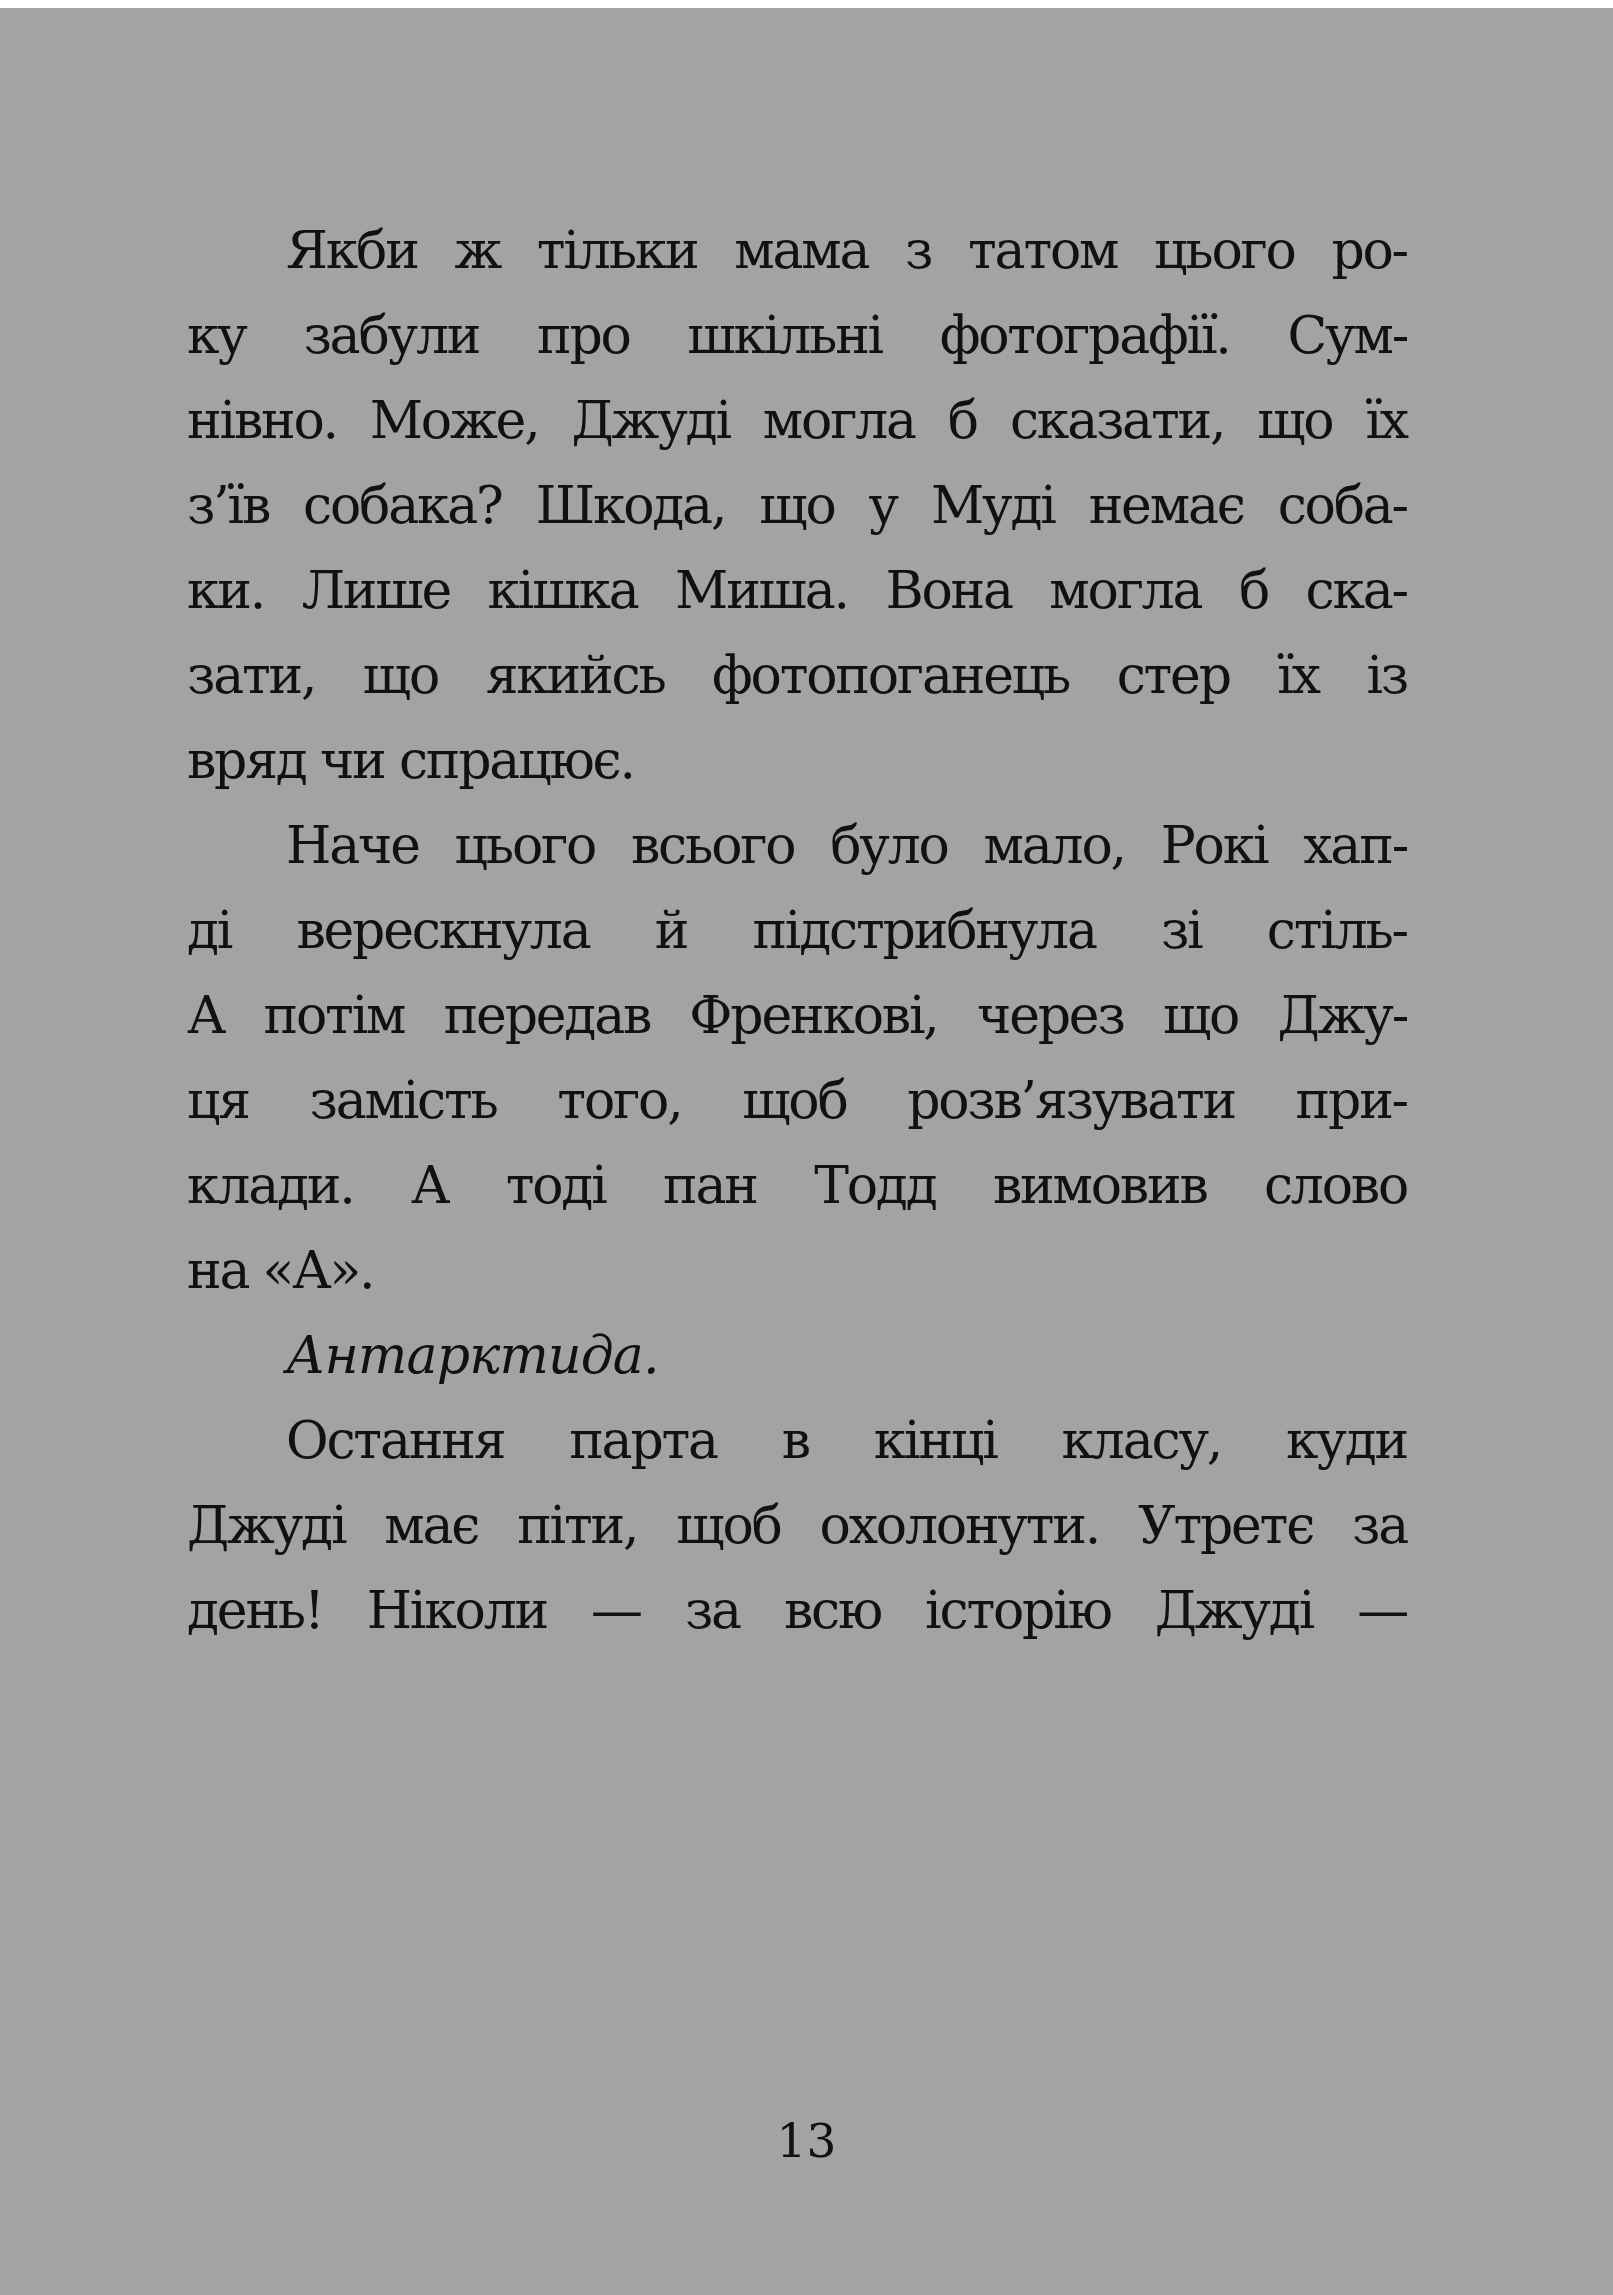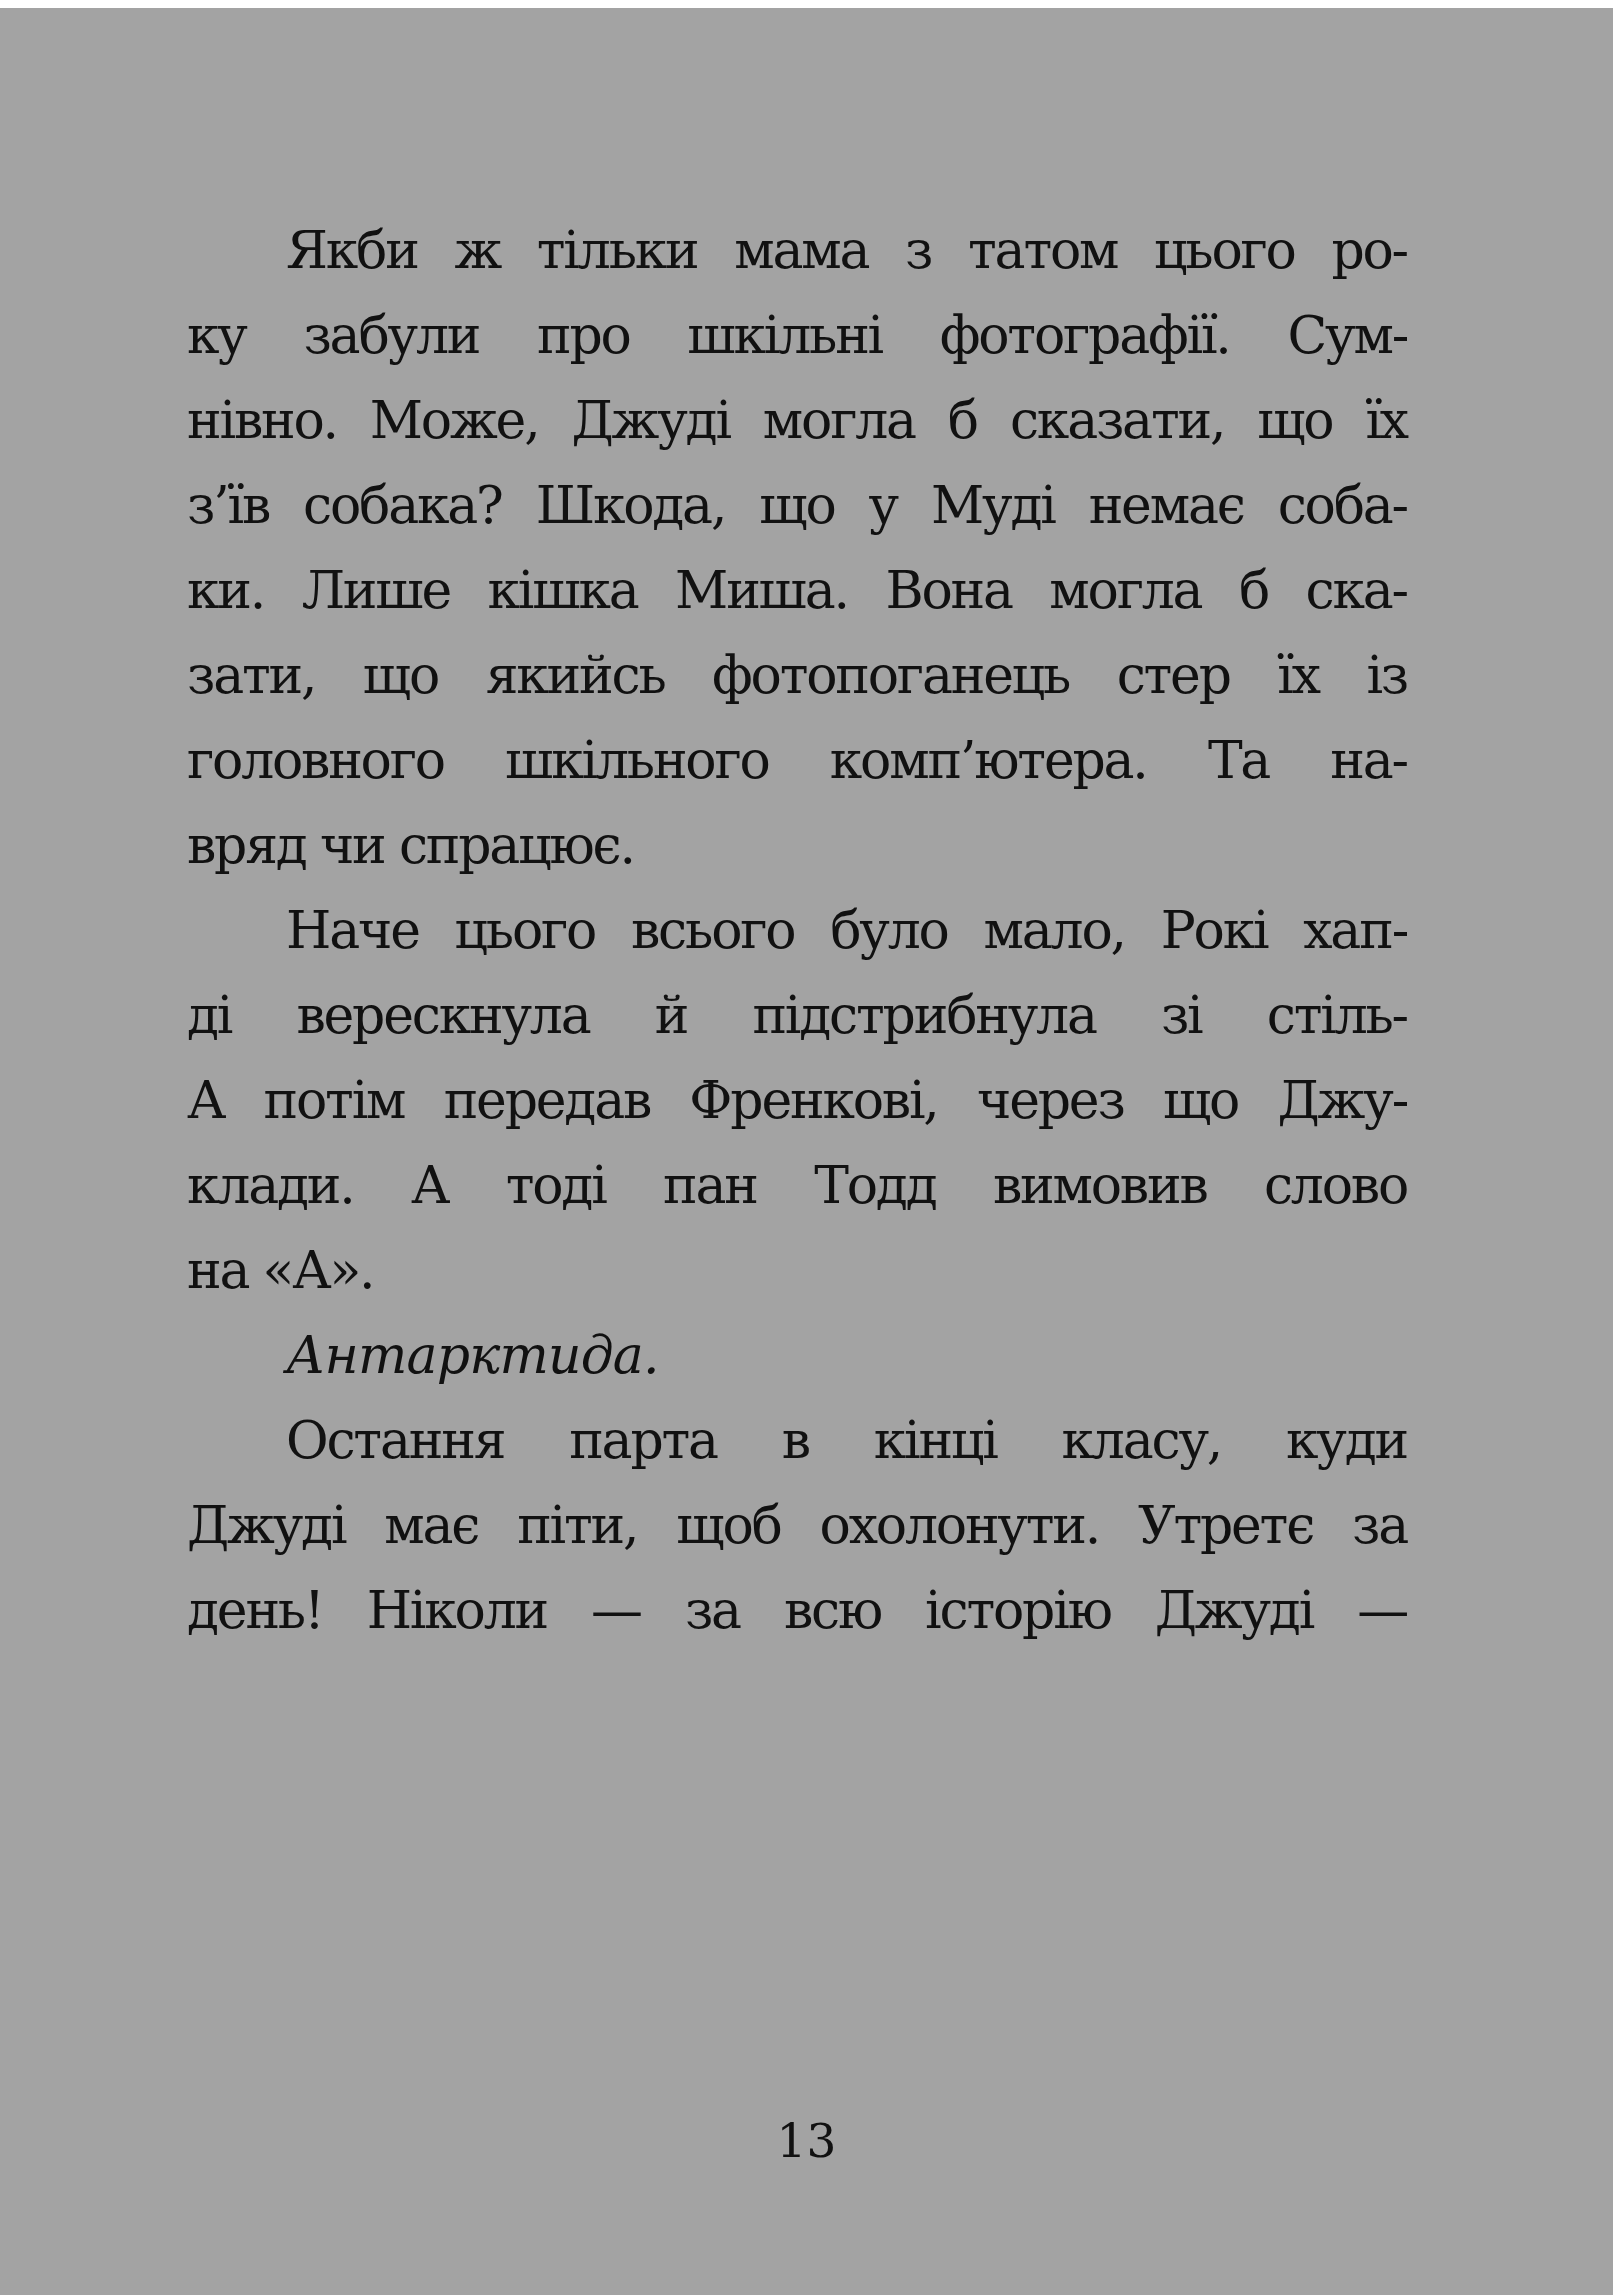--- a/index.html
+++ b/index.html
@@ -25,26 +25,26 @@
 
 <div class="page">
   <div class="text-block">
 
     <span class="line indent">Якби ж тільки мама з татом цього ро-</span>
     <span class="line">ку забули про шкільні фотографії. Сум-</span>
     <span class="line">нівно. Може, Джуді могла б сказати, що їх</span>
     <span class="line">з’їв собака? Шкода, що у Муді немає соба-</span>
     <span class="line">ки. Лише кішка Миша. Вона могла б ска-</span>
     <span class="line">зати, що якийсь фотопоганець стер їх із</span>
-    <span class="line">головного шкільного комп’ютера. Та на-</span>
     <span class="line last">вряд чи спрацює.</span>
 
     <span class="line indent">Наче цього всього було мало, Рокі хап-</span>
     <span class="line">ді верескнула й підстрибнула зі стіль-</span>
     <span class="line">А потім передав Френкові, через що Джу-</span>
+    <span class="line">ця замість того, щоб розв’язувати при-</span>
     <span class="line">клади. А тоді пан Тодд вимовив слово</span>
     <span class="line last">на «А».</span>
 
     <span class="line indent last italic">Антарктида.</span>
 
     <span class="line indent">Остання парта в кінці класу, куди</span>
     <span class="line">Джуді має піти, щоб охолонути. Утретє за</span>
     <span class="line">день! Ніколи — за всю історію Джуді —</span>
   </div>
   <div class="page-number">13</div>

